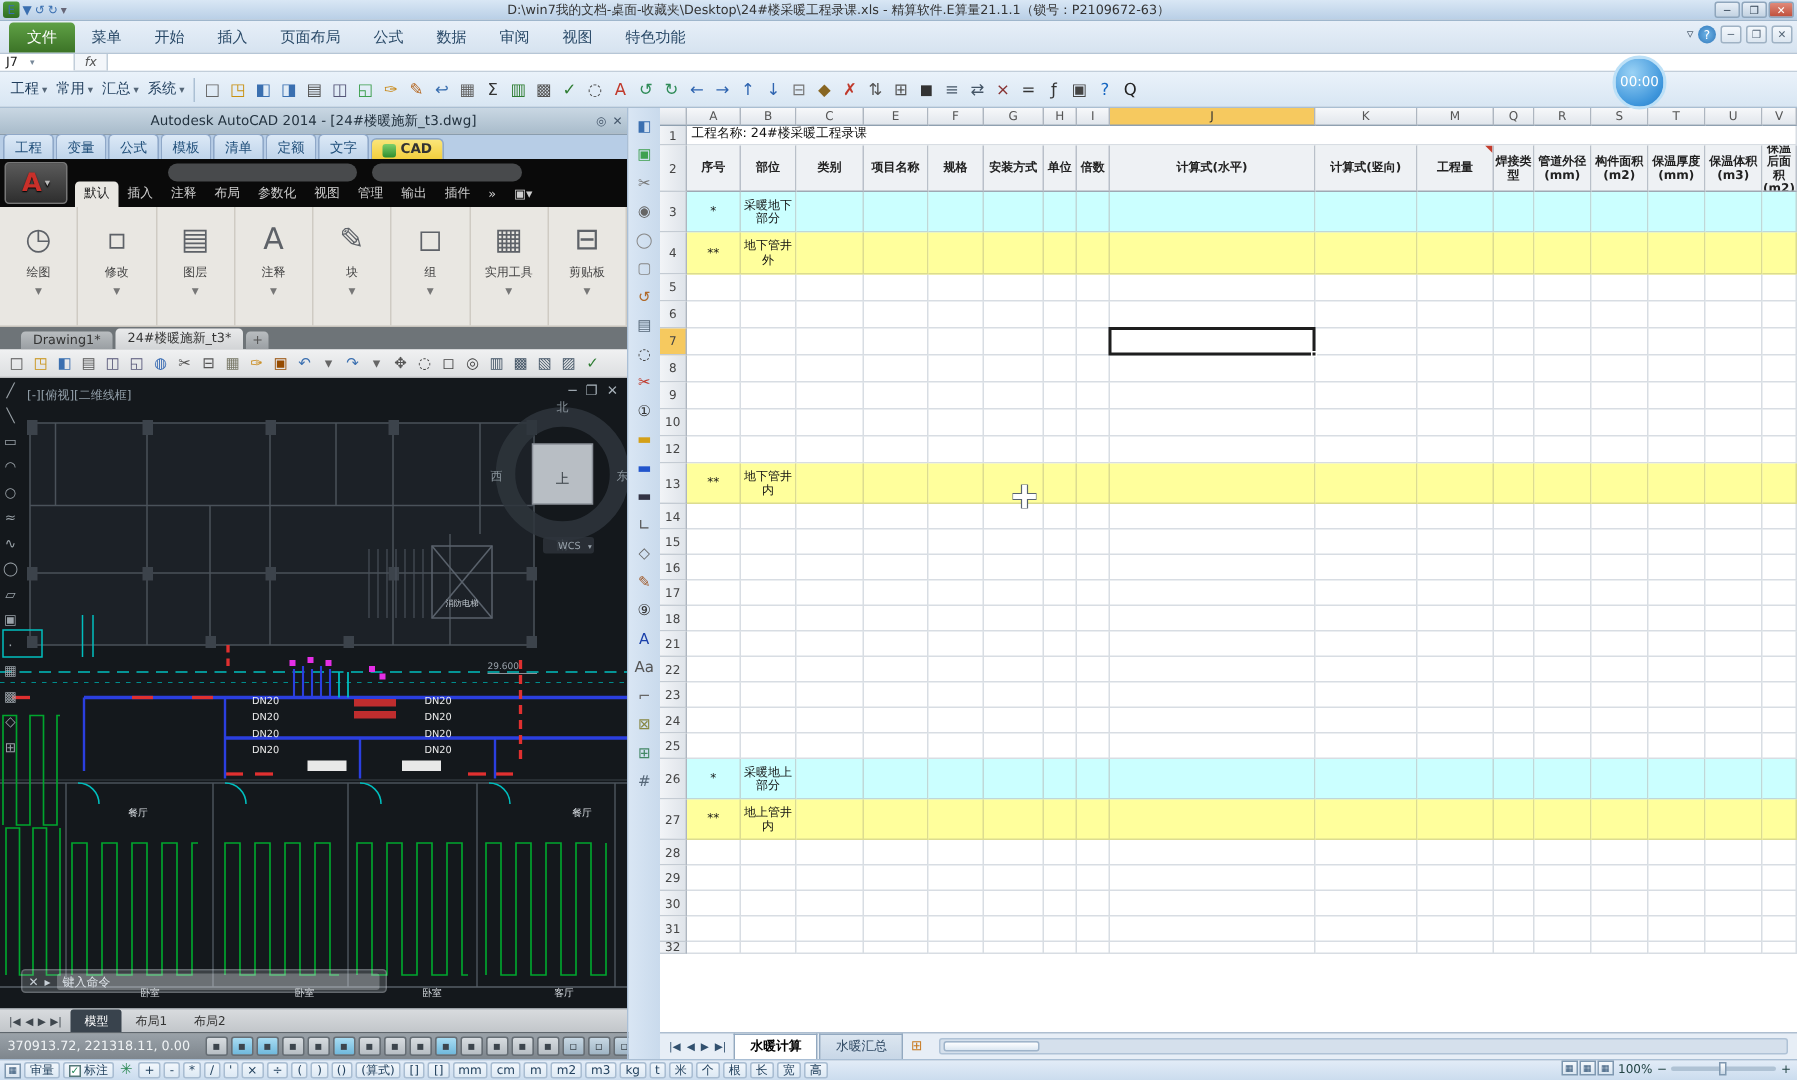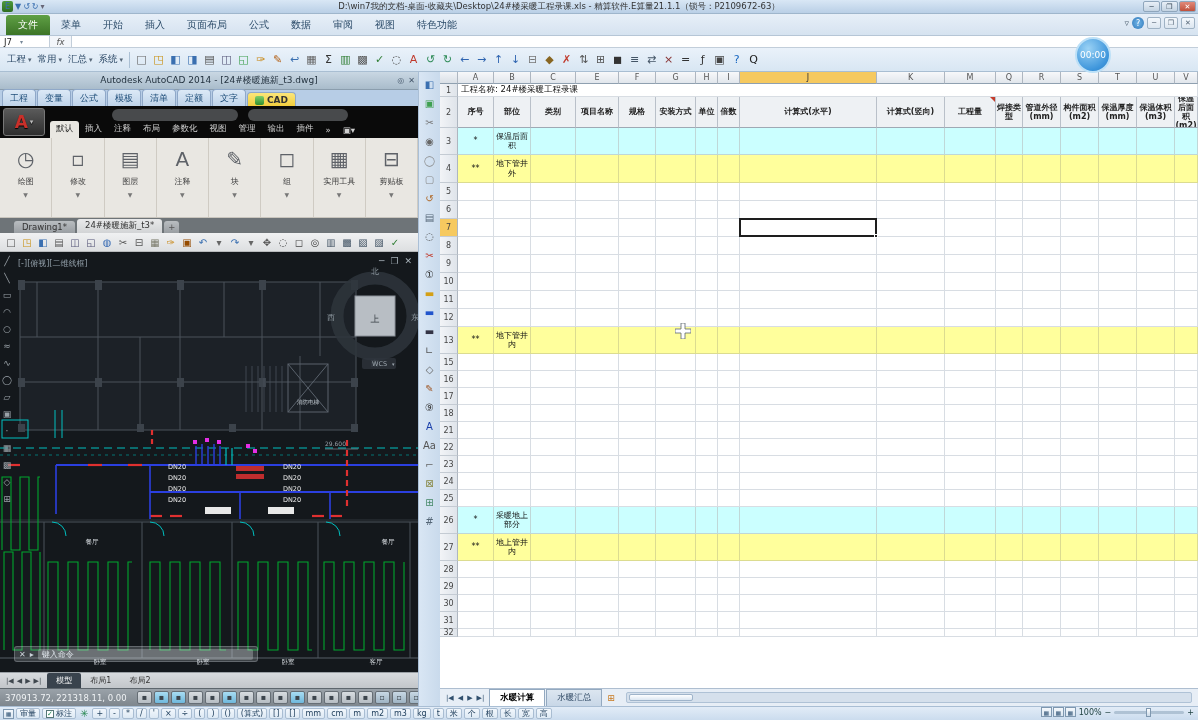--- a/index.html
+++ b/index.html
@@ -665,21 +665,21 @@
         <div class="cell hdr" style="width: 27px; height: 31px;">焊接类型</div>
         <div class="cell hdr" style="width: 38px; height: 31px;">管道外径(mm)</div>
         <div class="cell hdr" style="width: 38px; height: 31px;">构件面积(m2)</div>
         <div class="cell hdr" style="width: 38px; height: 31px;">保温厚度(mm)</div>
         <div class="cell hdr" style="width: 38px; height: 31px;">保温体积(m3)</div>
         <div class="cell hdr" style="width: 23px; height: 31px;">保温后面积(m2)</div>
       </div>
       <div class="ss-row" style="height: 27px;">
         <div class="ss-rowhdr" style="height: 27px;">3</div>
         <div class="cell cyan" style="width: 36px; height: 27px;">*</div>
-        <div class="cell cyan" style="width: 37px; height: 27px;">保温后面积</div>
+        <div class="cell cyan" style="width: 37px; height: 27px;">采暖地下部分</div>
         <div class="cell cyan" style="width: 45px; height: 27px;"></div>
         <div class="cell cyan" style="width: 43px; height: 27px;"></div>
         <div class="cell cyan" style="width: 37px; height: 27px;"></div>
         <div class="cell cyan" style="width: 40px; height: 27px;"></div>
         <div class="cell cyan" style="width: 22px; height: 27px;"></div>
         <div class="cell cyan" style="width: 22px; height: 27px;"></div>
         <div class="cell cyan" style="width: 137px; height: 27px;"></div>
         <div class="cell cyan" style="width: 68px; height: 27px;"></div>
         <div class="cell cyan" style="width: 51px; height: 27px;"></div>
         <div class="cell cyan" style="width: 27px; height: 27px;"></div>
@@ -823,40 +823,20 @@
         <div class="cell" style="width: 68px; height: 18px;"></div>
         <div class="cell" style="width: 51px; height: 18px;"></div>
         <div class="cell" style="width: 27px; height: 18px;"></div>
         <div class="cell" style="width: 38px; height: 18px;"></div>
         <div class="cell" style="width: 38px; height: 18px;"></div>
         <div class="cell" style="width: 38px; height: 18px;"></div>
         <div class="cell" style="width: 38px; height: 18px;"></div>
         <div class="cell" style="width: 23px; height: 18px;"></div>
       </div>
       <div class="ss-row" style="height: 18px;">
-        <div class="ss-rowhdr" style="height: 18px;">11</div>
-        <div class="cell" style="width: 36px; height: 18px;"></div>
-        <div class="cell" style="width: 37px; height: 18px;"></div>
-        <div class="cell" style="width: 45px; height: 18px;"></div>
-        <div class="cell" style="width: 43px; height: 18px;"></div>
-        <div class="cell" style="width: 37px; height: 18px;"></div>
-        <div class="cell" style="width: 40px; height: 18px;"></div>
-        <div class="cell" style="width: 22px; height: 18px;"></div>
-        <div class="cell" style="width: 22px; height: 18px;"></div>
-        <div class="cell" style="width: 137px; height: 18px;"></div>
-        <div class="cell" style="width: 68px; height: 18px;"></div>
-        <div class="cell" style="width: 51px; height: 18px;"></div>
-        <div class="cell" style="width: 27px; height: 18px;"></div>
-        <div class="cell" style="width: 38px; height: 18px;"></div>
-        <div class="cell" style="width: 38px; height: 18px;"></div>
-        <div class="cell" style="width: 38px; height: 18px;"></div>
-        <div class="cell" style="width: 38px; height: 18px;"></div>
-        <div class="cell" style="width: 23px; height: 18px;"></div>
-      </div>
-      <div class="ss-row" style="height: 18px;">
         <div class="ss-rowhdr" style="height: 18px;">12</div>
         <div class="cell" style="width: 36px; height: 18px;"></div>
         <div class="cell" style="width: 37px; height: 18px;"></div>
         <div class="cell" style="width: 45px; height: 18px;"></div>
         <div class="cell" style="width: 43px; height: 18px;"></div>
         <div class="cell" style="width: 37px; height: 18px;"></div>
         <div class="cell" style="width: 40px; height: 18px;"></div>
         <div class="cell" style="width: 22px; height: 18px;"></div>
         <div class="cell" style="width: 22px; height: 18px;"></div>
         <div class="cell" style="width: 137px; height: 18px;"></div>
@@ -881,20 +861,40 @@
         <div class="cell yellow" style="width: 22px; height: 27px;"></div>
         <div class="cell yellow" style="width: 137px; height: 27px;"></div>
         <div class="cell yellow" style="width: 68px; height: 27px;"></div>
         <div class="cell yellow" style="width: 51px; height: 27px;"></div>
         <div class="cell yellow" style="width: 27px; height: 27px;"></div>
         <div class="cell yellow" style="width: 38px; height: 27px;"></div>
         <div class="cell yellow" style="width: 38px; height: 27px;"></div>
         <div class="cell yellow" style="width: 38px; height: 27px;"></div>
         <div class="cell yellow" style="width: 38px; height: 27px;"></div>
         <div class="cell yellow" style="width: 23px; height: 27px;"></div>
+      </div>
+      <div class="ss-row" style="height: 17px;">
+        <div class="ss-rowhdr" style="height: 17px;">14</div>
+        <div class="cell" style="width: 36px; height: 17px;"></div>
+        <div class="cell" style="width: 37px; height: 17px;"></div>
+        <div class="cell" style="width: 45px; height: 17px;"></div>
+        <div class="cell" style="width: 43px; height: 17px;"></div>
+        <div class="cell" style="width: 37px; height: 17px;"></div>
+        <div class="cell" style="width: 40px; height: 17px;"></div>
+        <div class="cell" style="width: 22px; height: 17px;"></div>
+        <div class="cell" style="width: 22px; height: 17px;"></div>
+        <div class="cell" style="width: 137px; height: 17px;"></div>
+        <div class="cell" style="width: 68px; height: 17px;"></div>
+        <div class="cell" style="width: 51px; height: 17px;"></div>
+        <div class="cell" style="width: 27px; height: 17px;"></div>
+        <div class="cell" style="width: 38px; height: 17px;"></div>
+        <div class="cell" style="width: 38px; height: 17px;"></div>
+        <div class="cell" style="width: 38px; height: 17px;"></div>
+        <div class="cell" style="width: 38px; height: 17px;"></div>
+        <div class="cell" style="width: 23px; height: 17px;"></div>
       </div>
       <div class="ss-row" style="height: 17px;">
         <div class="ss-rowhdr" style="height: 17px;">15</div>
         <div class="cell" style="width: 36px; height: 17px;"></div>
         <div class="cell" style="width: 37px; height: 17px;"></div>
         <div class="cell" style="width: 45px; height: 17px;"></div>
         <div class="cell" style="width: 43px; height: 17px;"></div>
         <div class="cell" style="width: 37px; height: 17px;"></div>
         <div class="cell" style="width: 40px; height: 17px;"></div>
         <div class="cell" style="width: 22px; height: 17px;"></div>

